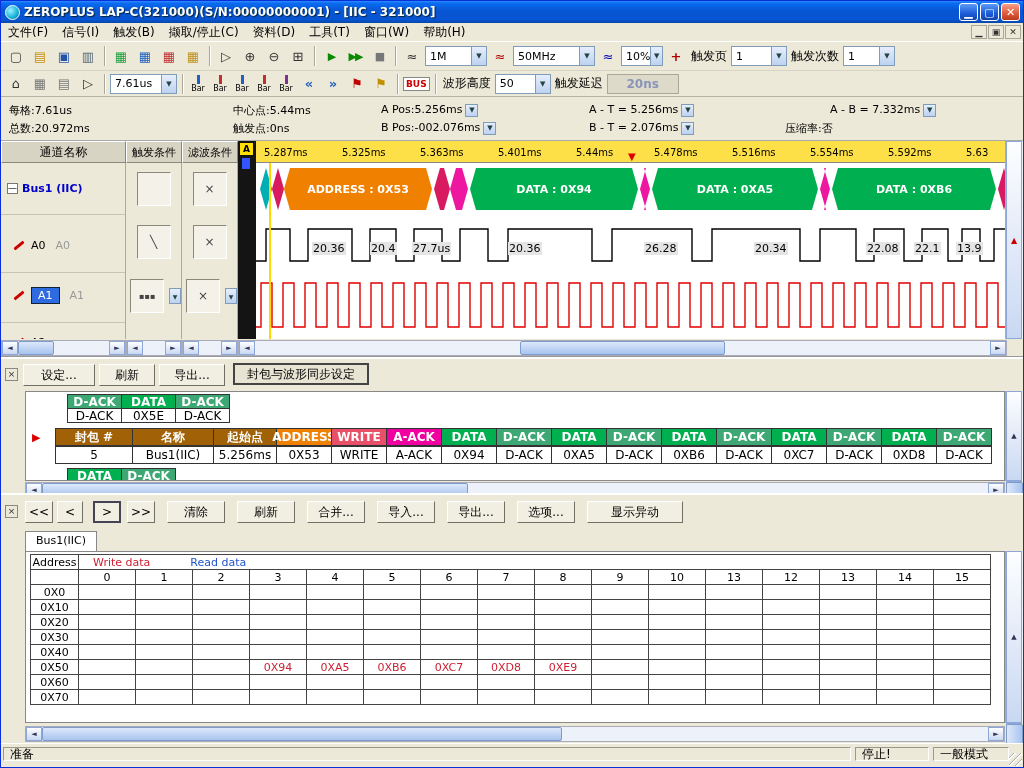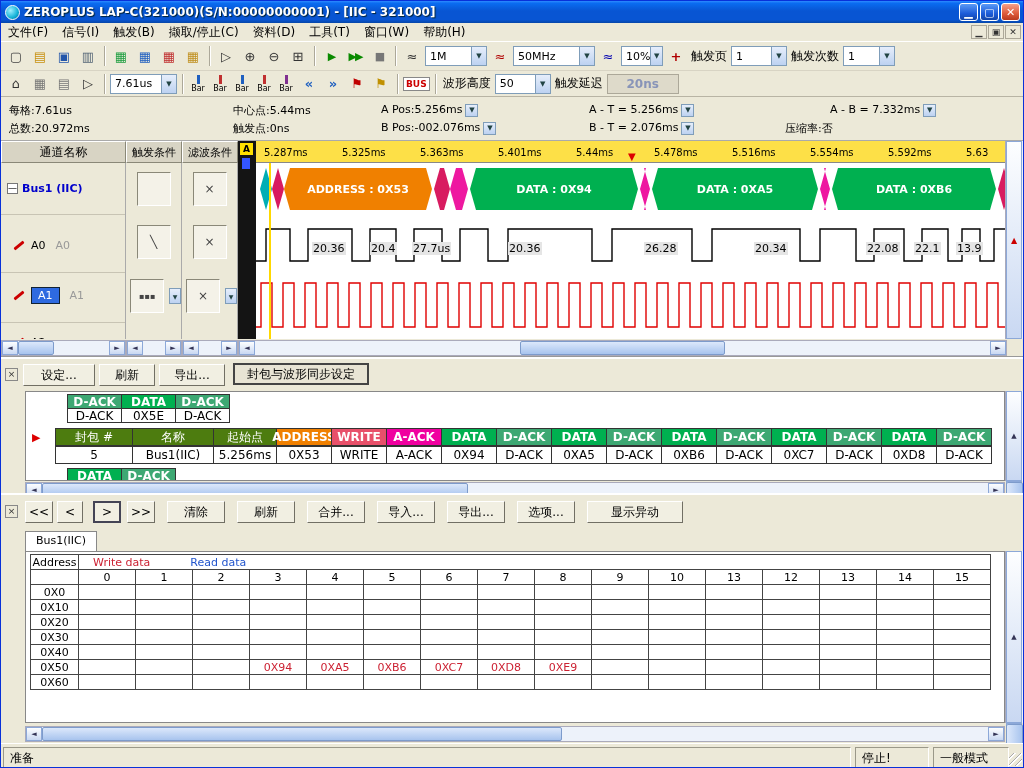--- a/index.html
+++ b/index.html
@@ -90,21 +90,21 @@
 
   
   .packetpanel{position:absolute;top:356px;left:0;right:0;height:136px;background:#ECE9D8;border-top:2px solid #fff;}
   .closex{position:absolute;width:13px;height:13px;border:1px solid #888;background:#ECE9D8;font-size:9px;line-height:11px;text-align:center;color:#333;}
   .xpbtn{height:22px;padding:0 12px;font-size:12px;background:#F1EFE2;border:1px solid;border-color:#fff #716F64 #716F64 #fff;
     display:inline-flex;align-items:center;justify-content:center;white-space:nowrap;}
   .xpbtn.sel{border:2px solid #444;background:#E8E4D4;}
   .pwhite{position:absolute;left:24px;right:18px;top:32px;height:90px;background:#fff;border:1px solid #888;overflow:hidden;}
   .prow{position:absolute;display:flex;}
   .pcell{border:1px solid #333;margin-left:-1px;display:flex;align-items:center;justify-content:center;font-size:12px;height:100%;flex:none;background:#fff;}
-  .navy{background:#4d7c0f;color:#fff;font-weight:normal;}
+  .navy{background:#a16207;color:#fff;font-weight:bold;}
   .c-addr{background:#F08000;color:#fff;font-weight:bold;}
   .c-write{background:#E8506A;color:#fff;font-weight:bold;}
   .c-aack{background:#F000A0;color:#fff;font-weight:bold;}
   .c-data{background:#00B050;color:#fff;font-weight:bold;}
   .c-dack{background:#3DA873;color:#fff;font-weight:bold;}
   .pmark{width:24px;height:100%;display:flex;align-items:center;justify-content:flex-start;color:#D00;font-size:11px;}
 
   
   .bottompanel{position:absolute;top:492px;left:0;right:0;height:250px;background:#ECE9D8;border-top:2px solid #fff;}
   .tab{position:absolute;top:36px;left:24px;height:20px;padding:2px 10px;background:#fff;border:1px solid #888;border-bottom:none;font-size:11px;}
@@ -112,21 +112,21 @@
   .addr-table{border-collapse:collapse;font-size:11px;table-layout:fixed;margin:2px 0 0 4px;}
   .addr-table td{border:1px solid #444;height:15px;text-align:center;padding:0;overflow:hidden;white-space:nowrap;}
   .addr-table td.rowlbl{width:48px;}
   .addr-table td.colnum{width:57px;}
   .addr-table td.dcell{color:#CC2233;}
   .legendcell{text-align:left !important;}
   .lw{color:#CC2233;margin-left:14px;} .lr{color:#2255CC;margin-left:40px;}
 
   
   .statusbar{position:absolute;bottom:0;left:0;right:0;height:24px;background:#ECE9D8;border-top:1px solid #fff;font-size:12px;}
-  .scell{position:absolute;top:3px;height:22px;border:1px solid;border-color:#9a9889 #fff #fff #9a9889;display:flex;align-items:center;padding:0 6px;}
+  .scell{position:absolute;top:3px;height:14px;border:1px solid;border-color:#9a9889 #fff #fff #9a9889;display:flex;align-items:center;padding:0 6px;}
   .grip{position:absolute;right:1px;bottom:1px;width:13px;height:13px;
     background:repeating-linear-gradient(135deg,transparent 0 3px,#aaa 3px 4px,#fff 4px 5px);}
 </style>
 </head>
 <body>
 
 <div class="window">
 
   <div class="titlebar">
     <span class="app-icon"></span>
@@ -777,20 +777,39 @@
               <td class="dcell"></td>
               <td class="dcell"></td>
               <td class="dcell"></td>
               <td class="dcell"></td>
               <td class="dcell"></td>
               <td class="dcell"></td>
               <td class="dcell"></td>
               <td class="dcell"></td>
             </tr>
 
+            <tr>
+              <td class="rowlbl">0X70</td>
+              <td class="dcell"></td>
+              <td class="dcell"></td>
+              <td class="dcell"></td>
+              <td class="dcell"></td>
+              <td class="dcell"></td>
+              <td class="dcell"></td>
+              <td class="dcell"></td>
+              <td class="dcell"></td>
+              <td class="dcell"></td>
+              <td class="dcell"></td>
+              <td class="dcell"></td>
+              <td class="dcell"></td>
+              <td class="dcell"></td>
+              <td class="dcell"></td>
+              <td class="dcell"></td>
+              <td class="dcell"></td>
+            </tr>
 
         </tbody>
       </table>
     </div>
 
     <div class="vscroll" style="top:56px;height:172px;bottom:auto;">
       <span class="sbtn">▲</span>
       <span class="vtrack">
           <span class="vthumb" style="top:1px;height:60px;"></span>
         </span>

